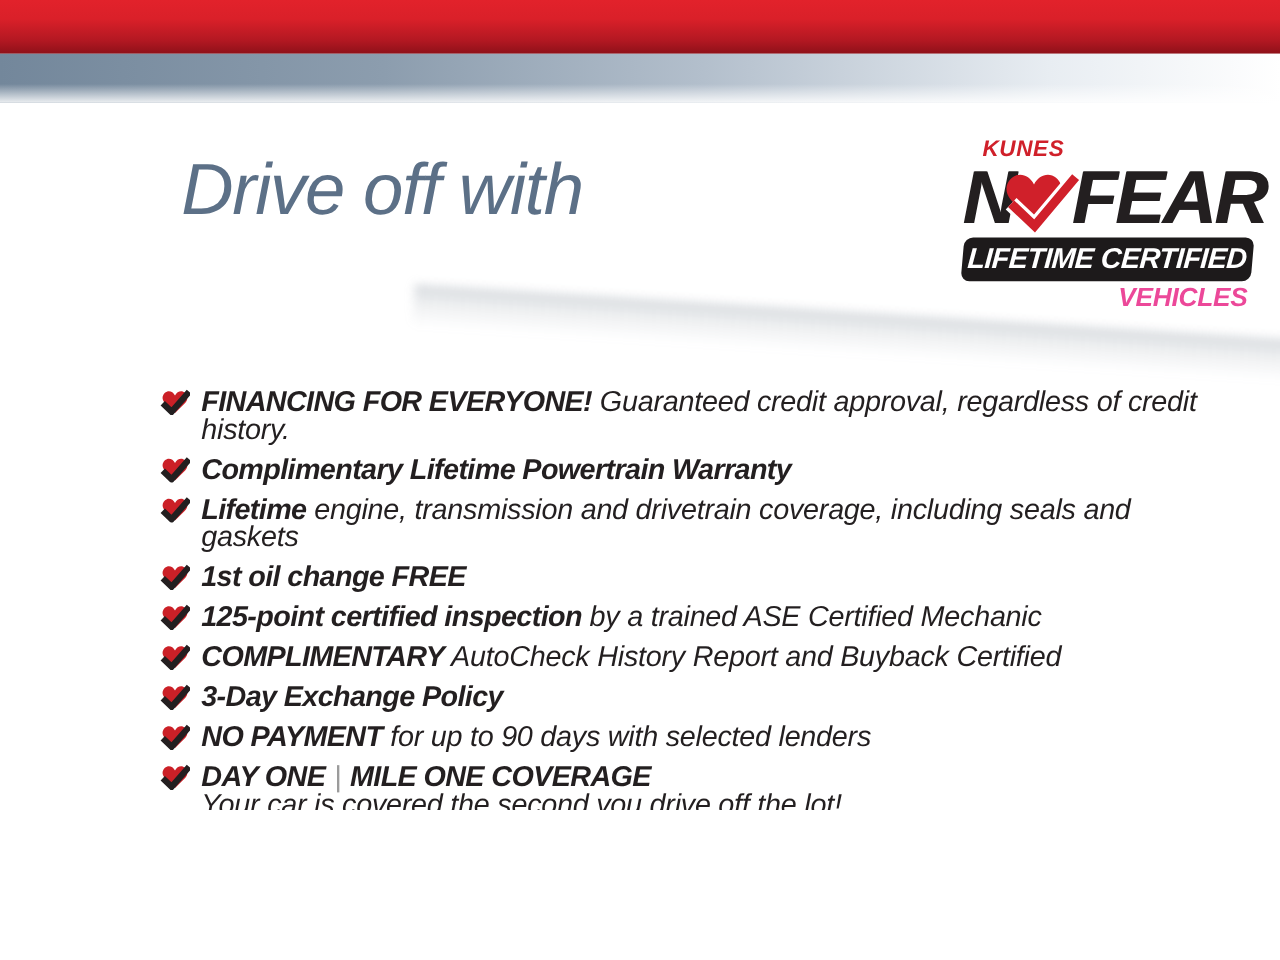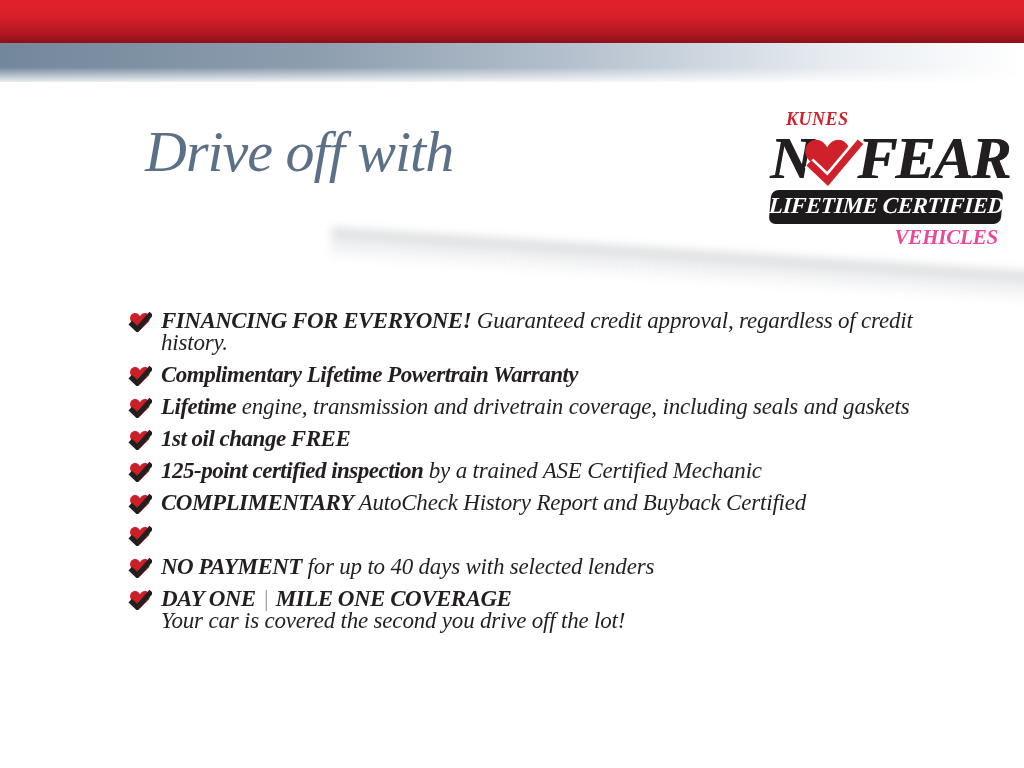--- a/index.html
+++ b/index.html
@@ -1,19 +1,19 @@
 <!DOCTYPE html>
 <html><head>
 <meta charset="utf-8">
 <style>
   html,body{margin:0;padding:0;background:#fff;}
   .page{
     position:relative;width:1024px;height:648px;overflow:hidden;
     background:#ffffff;
-    font-family:Liberation Serif, serif;
+    font-family:Liberation Sans, sans-serif;
   }
   
   .bar{position:absolute;left:0;width:1024px;}
   .top-red{
     top:0;height:43px;
     background:linear-gradient(180deg,#e2222b 0%,#da2029 35%,#b31822 75%,#8e1119 100%);
   }
   .top-gray{
     top:43px;height:39px;
     background:
@@ -178,28 +178,31 @@
     <div class="btext"><span class="lead">COMPLIMENTARY</span><span class="rest"> AutoCheck History Report and Buyback Certified</span>
       
     </div>
   </div>
 
   <div class="benefit">
     <svg class="bullet" viewBox="0 0 24 21" aria-hidden="true">
       <path class="heart" d="M12 5.3 C10.7 2.7 7.9 1.4 5.5 2.3 C2.8 3.3 1.4 6.3 2.4 9 C2.8 10.2 3.6 11.2 4.5 12 L12 19.3 L19.5 12 C20.4 11.2 21.2 10.2 21.6 9 C22.6 6.3 21.2 3.3 18.5 2.3 C16.1 1.4 13.3 2.7 12 5.3 Z"></path>
       <path class="check" d="M2.2 11.6 L9.3 18.4 L23.3 2.4"></path>
     </svg>
-  </div>
-
-  <div class="benefit">
-    <svg class="bullet" viewBox="0 0 24 21" aria-hidden="true">
-      <path class="heart" d="M12 5.3 C10.7 2.7 7.9 1.4 5.5 2.3 C2.8 3.3 1.4 6.3 2.4 9 C2.8 10.2 3.6 11.2 4.5 12 L12 19.3 L19.5 12 C20.4 11.2 21.2 10.2 21.6 9 C22.6 6.3 21.2 3.3 18.5 2.3 C16.1 1.4 13.3 2.7 12 5.3 Z"></path>
-      <path class="check" d="M2.2 11.6 L9.3 18.4 L23.3 2.4"></path>
-    </svg>
-    <div class="btext"><span class="lead">NO PAYMENT</span><span class="rest"> for up to 40 days with selected lenders</span>
+    <div class="btext"><span class="lead">3-Day Exchange Policy</span><span class="rest"></span>
+      
+    </div>
+  </div>
+
+  <div class="benefit">
+    <svg class="bullet" viewBox="0 0 24 21" aria-hidden="true">
+      <path class="heart" d="M12 5.3 C10.7 2.7 7.9 1.4 5.5 2.3 C2.8 3.3 1.4 6.3 2.4 9 C2.8 10.2 3.6 11.2 4.5 12 L12 19.3 L19.5 12 C20.4 11.2 21.2 10.2 21.6 9 C22.6 6.3 21.2 3.3 18.5 2.3 C16.1 1.4 13.3 2.7 12 5.3 Z"></path>
+      <path class="check" d="M2.2 11.6 L9.3 18.4 L23.3 2.4"></path>
+    </svg>
+    <div class="btext"><span class="lead">NO PAYMENT</span><span class="rest"> for up to 90 days with selected lenders</span>
       
     </div>
   </div>
 
   <div class="benefit">
     <svg class="bullet" viewBox="0 0 24 21" aria-hidden="true">
       <path class="heart" d="M12 5.3 C10.7 2.7 7.9 1.4 5.5 2.3 C2.8 3.3 1.4 6.3 2.4 9 C2.8 10.2 3.6 11.2 4.5 12 L12 19.3 L19.5 12 C20.4 11.2 21.2 10.2 21.6 9 C22.6 6.3 21.2 3.3 18.5 2.3 C16.1 1.4 13.3 2.7 12 5.3 Z"></path>
       <path class="check" d="M2.2 11.6 L9.3 18.4 L23.3 2.4"></path>
     </svg>
     <div class="btext"><span class="lead">DAY ONE</span><span class="sep">|</span><span class="lead">MILE ONE COVERAGE</span><span class="rest"></span>

